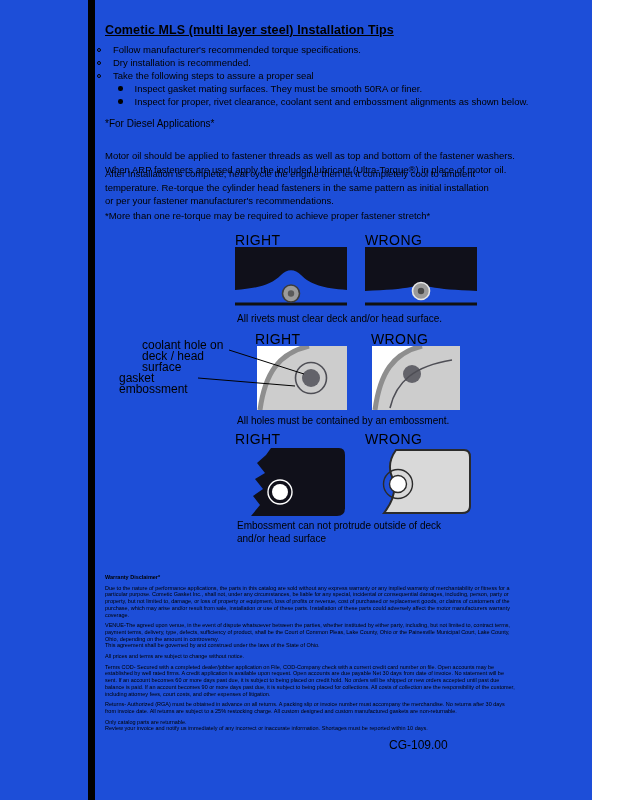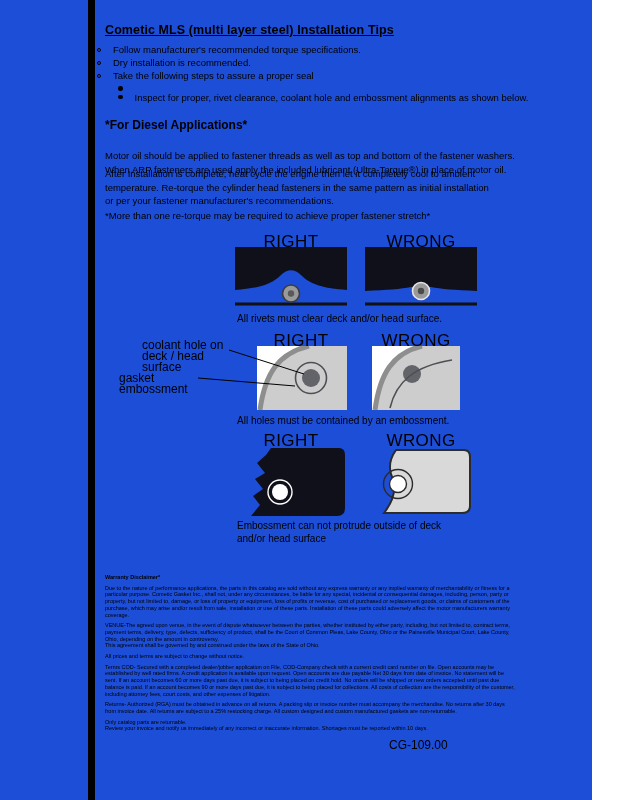--- a/index.html
+++ b/index.html
@@ -12,29 +12,29 @@
   .leftbar { position:absolute; left:88px; top:0; width:7px; height:800px; background:#000; }
 
   .title { left:105px; top:23px; font-size:12.5px; font-weight:bold; text-decoration:underline; letter-spacing:.1px; }
 
   .bullets { left:97px; top:43px; width:445px; font-size:9.5px; }
   .b-row { display:flex; line-height:13px; align-items:flex-start;gap:8px; }
   .ring { flex:none; width:4px; height:4px; border:1px solid #000; border-radius:50%; margin:4.5px 4px 0 0; }
   .dot  { flex:none; width:4.5px; height:4.5px; background:#000; border-radius:50%; margin:4px 4px 0 0; }
   .sub  { margin-left:21px; }
 
-  .h2 { left:105px; top:118px; font-size:12px; font-weight:bold; }
+  .h2 { left:105px; top:118px; font-size:10px; font-weight:normal; }
   .para { font-size:9.5px; line-height:13.5px; white-space:pre-line; }
   .p1 { left:105px; top:137px; width:470px;margin-top:12px; }
   .p2 { left:105px; top:167px; width:470px; }
   .note { left:105px; top:210px; font-size:9.5px; }
 
   .diagrams { left:105px; top:230px; width:485px; height:322px; }
   .dg { position:absolute; }
-  .dg-h { font-size:17px; letter-spacing:.4px; text-align:center; }
+  .dg-h { font-size:14px; letter-spacing:.4px; text-align:left; }
   .caption { font-size:10px; }
   .callout { font-size:12px; line-height:11px; white-space:pre-line; }
   .preline { white-space:pre-line; }
 
   .r1hr { left:130px; top:2px;  width:112px; }
   .r1hw { left:260px; top:2px;  width:112px; }
   .r1ir { left:130px; top:17px; }
   .r1iw { left:260px; top:17px; }
   .r1c  { left:132px; top:83px; }
 
@@ -77,24 +77,25 @@
     <div class="b-row">
       <span class="ring"></span>
       <span>Dry installation is recommended.</span>
     </div>
     <div class="b-row">
       <span class="ring"></span>
       <span>Take the following steps to assure a proper seal</span>
     </div>
     <div class="b-row sub">
       <span class="dot"></span>
+      <span>Inspect gasket mating surfaces.  They must be smooth 50RA or finer.</span>
     </div>
     <div class="b-row sub">
       <span class="dot"></span>
-      <span>Inspect for proper, rivet clearance, coolant hole and embossment alignments as shown below.</span>
+      <span>Inspect for proper, rivet clearance, coolant sent and embossment alignments as shown below.</span>
     </div>
   </div>
 
   <div class="abs h2">*For Diesel Applications*</div>
   <div class="abs para p1">Motor oil should be applied to fastener threads as well as top and bottom of the fastener washers.
 When ARP fasteners are used apply the included lubricant (Ultra-Torque®) in place of motor oil.</div>
   <div class="abs para p2">After Installation is complete, heat cycle the engine then let it completely cool to ambient
 temperature. Re-torque the cylinder head fasteners in the same pattern as initial installation
 or per your fastener manufacturer's recommendations.</div>
   <div class="abs note">*More than one re-torque may be required to achieve proper fastener stretch*</div>

